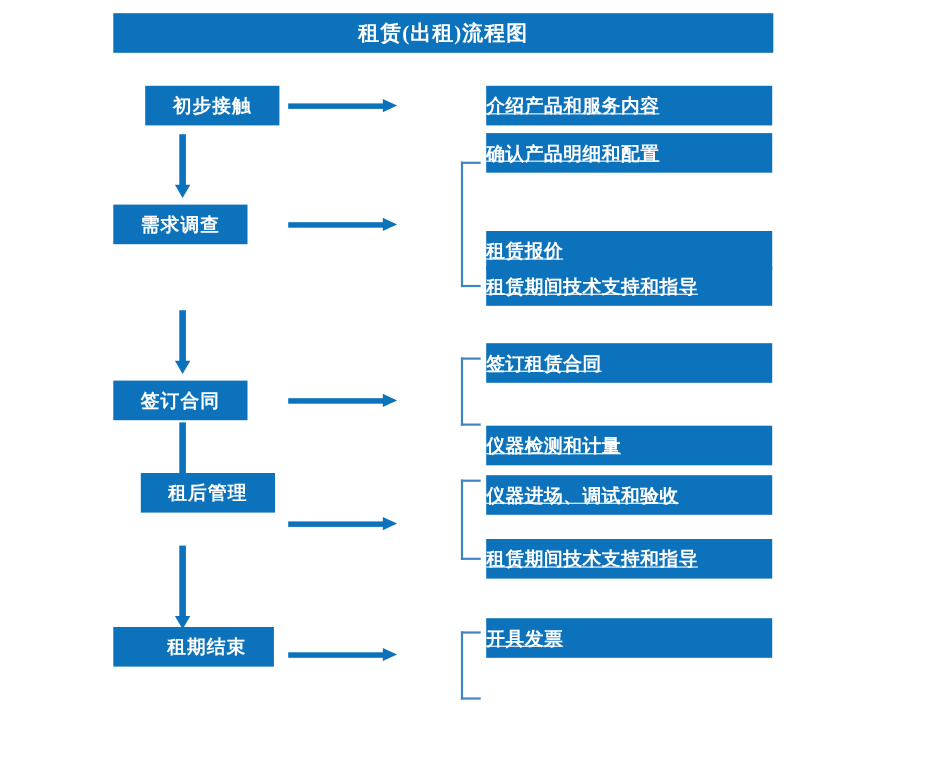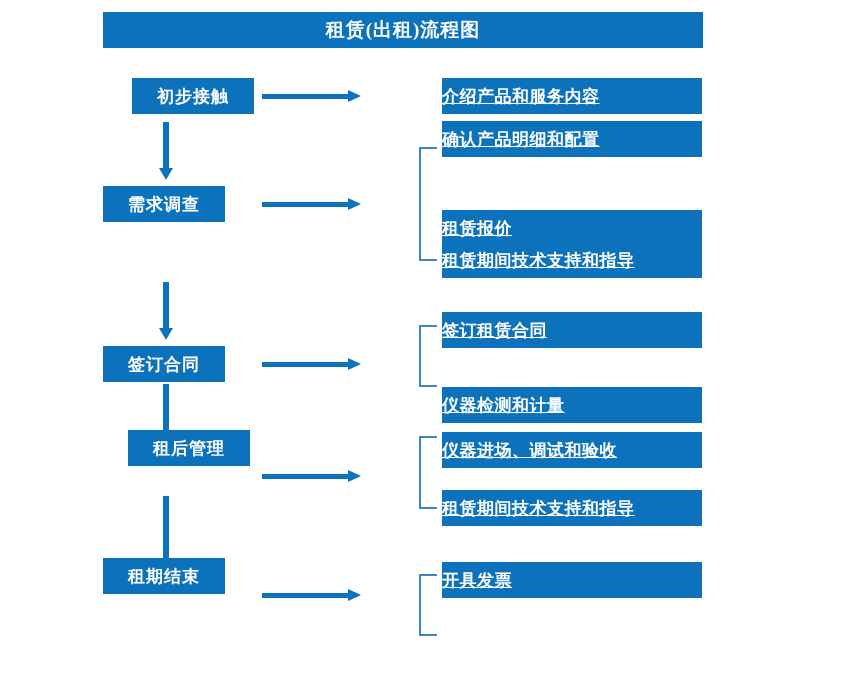--- a/index.html
+++ b/index.html
@@ -200,21 +200,21 @@
   <div class="bracket" style="top:436px; height:73px;"></div>
 
   <div class="detail-box" style="top:432px;">仪器进场、调试和验收</div>
   <div class="detail-box" style="top:490px;">租赁期间技术支持和指导</div>
 
   <div class="v-arrow" style="top:496px; height:78px;">
     <div class="shaft" style="height:66px;"></div>
     <div class="head" style="top:64px;"></div>
   </div>
 
-  <div class="stage-box" style="top:558px;">租期结束</div>
+  <div class="stage-box" style="top:570px;padding-left:24px;">租期结束</div>
 
   <div class="h-arrow" style="top:587px;">
     <div class="shaft"></div>
     <div class="head"></div>
   </div>
 
   <div class="bracket" style="top:574px; height:62px;"></div>
 
   <div class="detail-box" style="top:562px;">开具发票</div>
 

